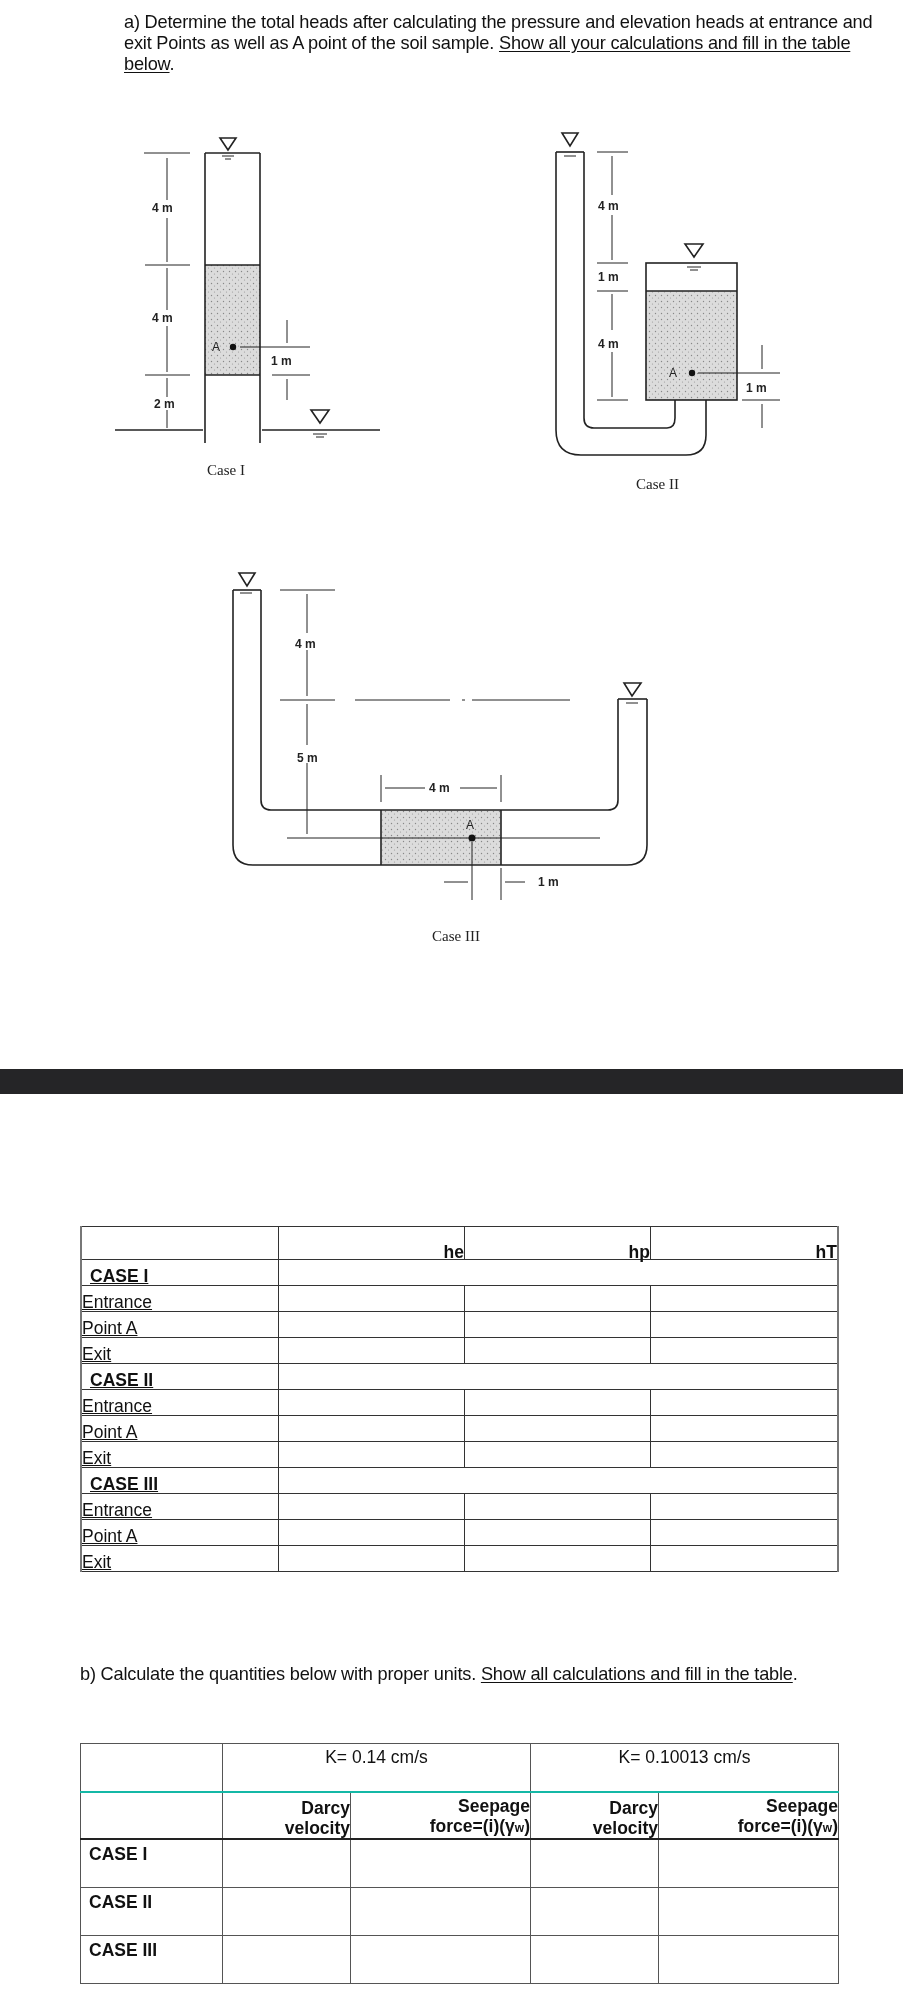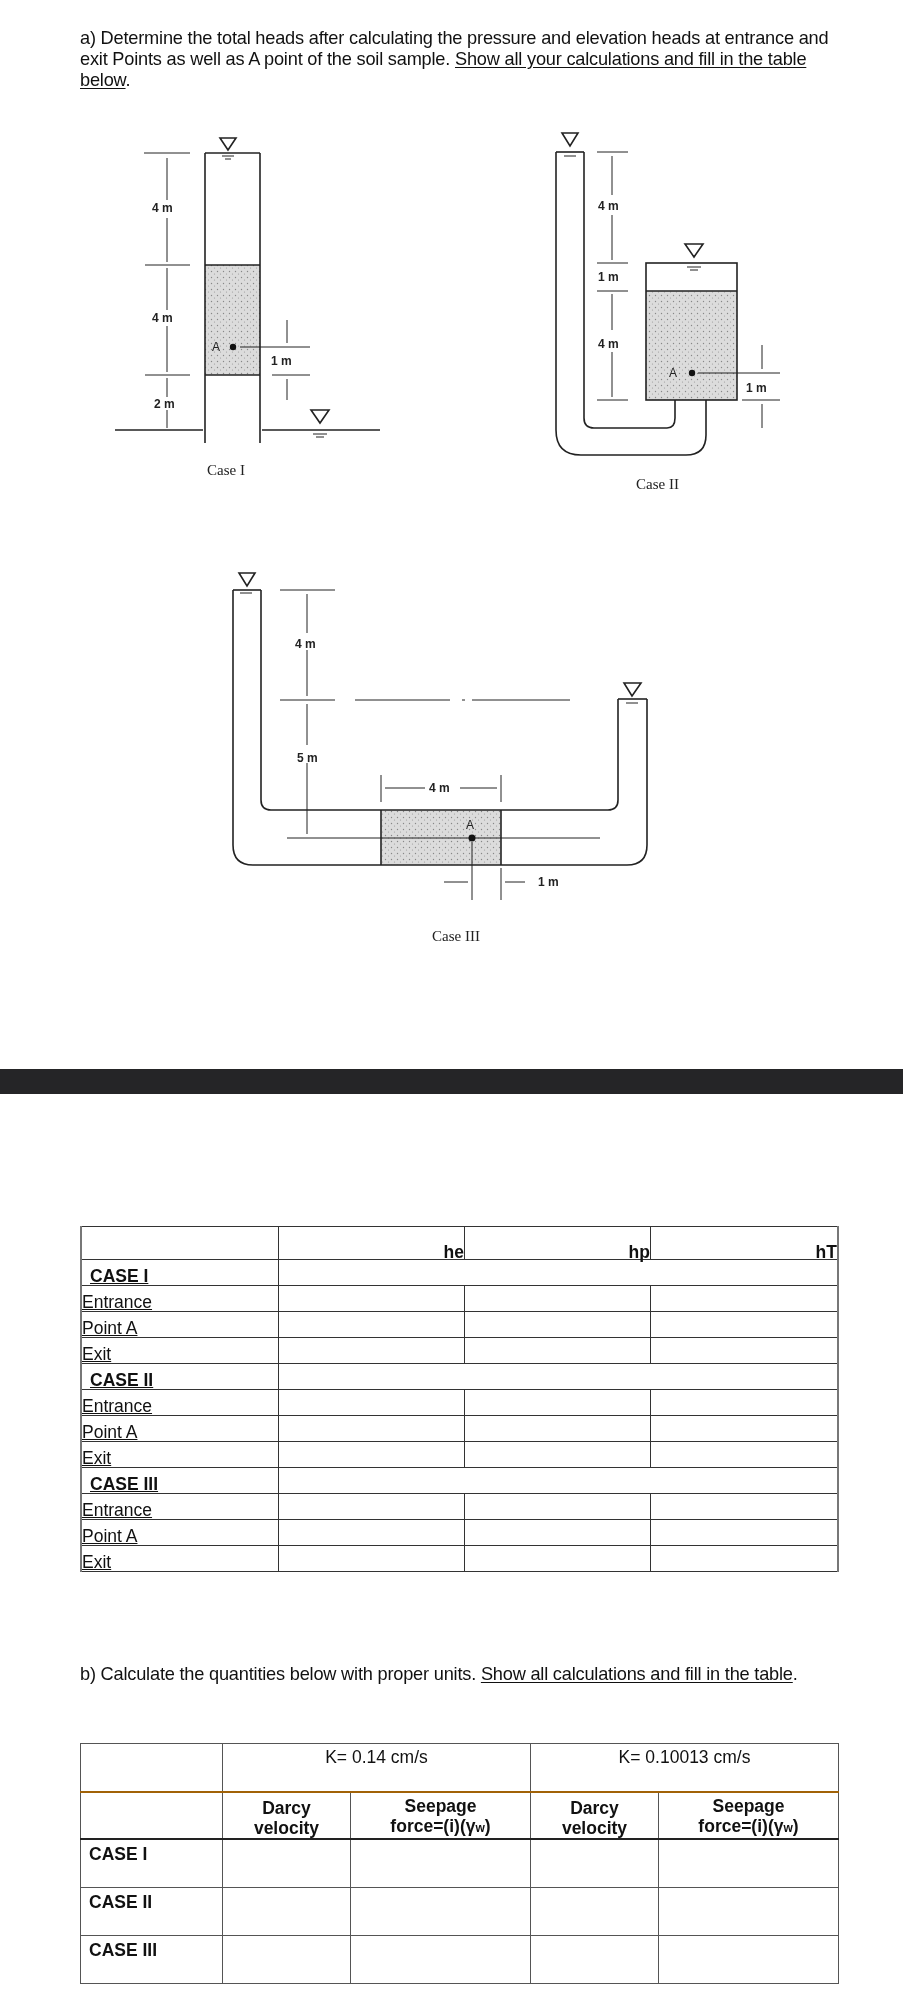--- a/index.html
+++ b/index.html
@@ -1,20 +1,20 @@
 <!DOCTYPE html>
 <html><head>
 <meta charset="utf-8">
 <style>
   html, body { margin:0; padding:0; background:#ffffff; }
   body { width:903px; height:2010px; position:relative; overflow:hidden;
          font-family:"Liberation Sans", sans-serif; color:#111; }
   .para { position:absolute; left:80px; font-size:18.2px; line-height:21px; letter-spacing:-0.2px; }
   .para .u { text-decoration:underline; text-underline-offset:2px; }
-  #intro-a { top:28px; width:760px; }
+  #intro-a { top:12px; width:760px;margin-left:44px; }
   #intro-b { top:1664px; width:760px; }
   #diagrams { position:absolute; left:0; top:100px; width:903px; height:880px; }
   #divider-band { position:absolute; left:0; top:1069px; width:903px; height:25px; background:#252527; }
 
   
   table.t1 { position:absolute; left:80px; top:1226px; border-collapse:collapse; }
   table.t1 td { border:1px solid #333; padding:0; height:25px; font-size:17.5px; vertical-align:bottom; line-height:17px; }
   table.t1 td.c0 { width:188px; border-left:2px solid #777; }
   table.t1 td.c1 { width:185px; } table.t1 td.c2 { width:185px; } table.t1 td.c3 { width:186px; border-right:2px solid #777; }
   table.t1 tr.head td { height:32px; font-weight:bold;text-align:right; }
@@ -24,21 +24,21 @@
   table.t1 tr.sub td.c0 span { text-decoration:underline; display:inline-block; }
   table.t1 tr.case td.c0 { border-bottom:1px solid #333; }
 
   
   table.t2 { position:absolute; left:80px; top:1697px; border-collapse:collapse;margin-top:46px; }
   table.t2 td { border:1px solid #555; padding:0; font-size:17.5px; }
   table.t2 td.l { width:133px; }
   table.t2 td.dv { width:127px; } table.t2 td.sf { width:179px; }
   table.t2 td.dv2 { width:127px; } table.t2 td.sf2 { width:179px; }
   table.t2 tr.k td { height:44px; vertical-align:top; text-align:center; padding-top:3px; }
-  table.t2 tr.h td { height:45px; text-align:center; font-weight:bold; line-height:20px; vertical-align:bottom; border-top:2px solid #a16207; border-bottom:2px solid #222;}
+  table.t2 tr.h td { height:45px; text-align:right; font-weight:bold; line-height:20px; vertical-align:bottom; border-top:2px solid #14b8a6; border-bottom:2px solid #222;}
   table.t2 tr.r td { height:43px; vertical-align:top; }
   table.t2 tr.r td.l { font-weight:bold; padding:4px 0 0 8px; }
   .sub-w { font-size:12px; }
 </style>
 </head>
 <body>
 
 <div id="intro-a" class="para">
   <span>a) Determine the total heads after calculating the pressure and elevation heads at entrance and exit Points as well as A point of the soil sample.  </span><span class="u">Show all your calculations and fill in the table below</span><span>.</span>
 </div>

